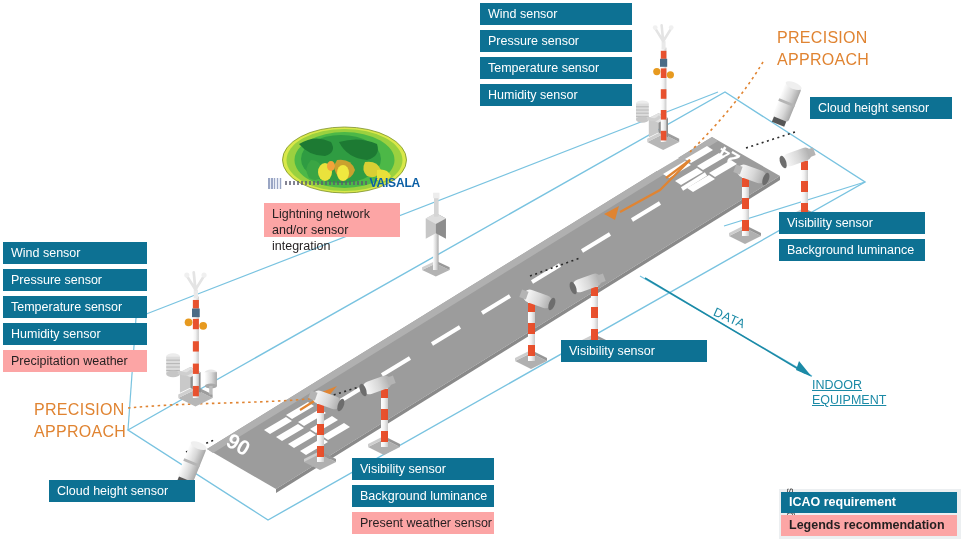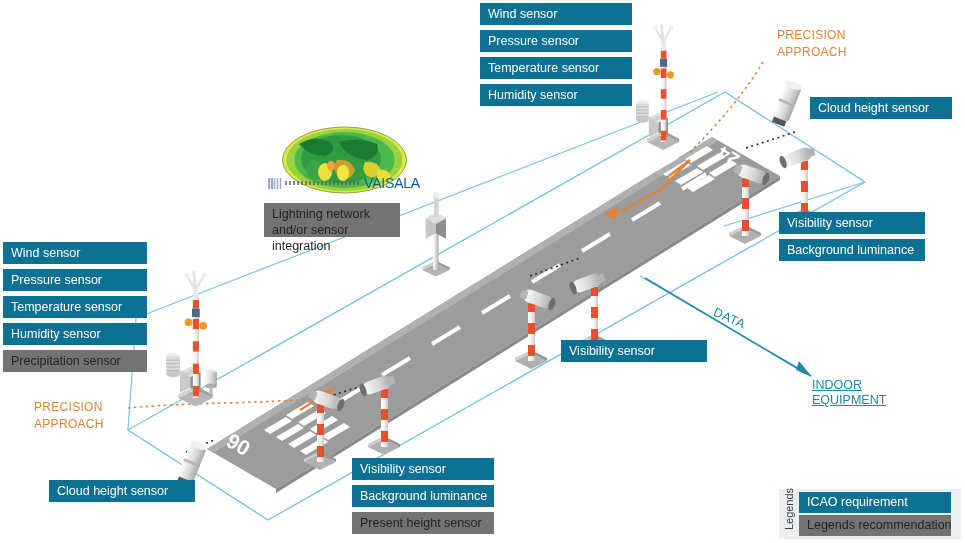--- a/index.html
+++ b/index.html
@@ -4,51 +4,51 @@
 <style>
   html,body{margin:0;padding:0;background:#ffffff;}
   body{width:965px;height:543px;position:relative;overflow:hidden;
        font-family:"Liberation Sans","DejaVu Sans",sans-serif;}
   #stage{position:absolute;left:0;top:0;width:965px;height:543px;}
   svg.layer{position:absolute;left:0;top:0;width:965px;height:543px;overflow:visible;}
 
   .lbl{position:absolute;box-sizing:border-box;height:22px;line-height:22px;
        padding:0 8px;font-size:12.5px;white-space:nowrap;}
   .lbl.icao{background:#0d7193;color:#ffffff;}
-  .lbl.vais{background:#737373;color:#231f20;}
+  .lbl.vais{background:#fca5a5;color:#231f20;}
   .lbl.two{height:34px;line-height:16px;padding-top:3px;white-space:normal;}
 
   .stack{position:absolute;display:flex;flex-direction:column;gap:5px;}
   .stack .lbl{position:relative;left:0;top:0;}
 
-  .ortext{position:absolute;color:#e08432;font-size:12px;line-height:17px;
+  .ortext{position:absolute;color:#e08432;font-size:16px;line-height:22px;
           letter-spacing:.3px;white-space:pre-line;}
   .bltext{position:absolute;color:#1b8aa6;font-size:12.5px;line-height:15px;
           white-space:pre-line;}
   .datatext{position:absolute;color:#1b8aa6;font-size:12.5px;
             transform:rotate(24deg);transform-origin:0 0;letter-spacing:.5px;}
 
   #legend{position:absolute;left:779px;top:489px;width:182px;height:50px;
           background:#eceff1;display:flex;align-items:center;}
   #legend .vert{width:20px;height:100%;position:relative;}
   #legend .vert span{position:absolute;left:-13px;top:14px;width:46px;
        text-align:center;font-size:11px;color:#3b3b3b;
        transform:rotate(-90deg);}
   #legend .rows{display:flex;flex-direction:column;gap:2px;padding:3px 4px 3px 0;}
-  #legend .rows .lbl{position:relative;width:152px;height:21px;line-height:21px;}
+  #legend .rows .lbl{position:relative;width:176px;height:21px;line-height:21px;font-weight:bold;}
 
   .mapimg{position:absolute;left:281px;top:126px;width:127px;height:68px;}
   .mapcap{position:absolute;left:268px;top:176px;width:152px;height:14px;
           display:flex;align-items:center;gap:3px;}
   .mapcap .bars{width:14px;height:11px;background:
      repeating-linear-gradient(90deg,#9aa6c4 0 1.5px,#e8ecf5 1.5px 3px);}
   .mapcap .tiny{flex:1;height:4px;background:
      repeating-linear-gradient(90deg,#5a5a6e 0 2px,transparent 2px 4px);
      opacity:.75;}
-  .mapcap .vlogo{font-size:14px;font-weight:normal;color:#0b5fa5;letter-spacing:-.2px;}
+  .mapcap .vlogo{font-size:12px;font-weight:bold;color:#0b5fa5;letter-spacing:-.2px;}
 </style>
 </head>
 <body>
 
 <div id="stage">
 
   <svg class="layer" viewBox="0 0 965 543">
     <defs>
       <linearGradient id="poleG" x1="0" y1="0" x2="1" y2="0">
         <stop offset="0%" stop-color="#ffffff"></stop>
@@ -338,32 +338,32 @@
     <div class="lbl icao">Pressure sensor</div>
     <div class="lbl icao">Temperature sensor</div>
     <div class="lbl icao">Humidity sensor</div>
   </div>
 
   <div class="stack" style="left:3px;top:242px;width:144px;">
     <div class="lbl icao">Wind sensor</div>
     <div class="lbl icao">Pressure sensor</div>
     <div class="lbl icao">Temperature sensor</div>
     <div class="lbl icao">Humidity sensor</div>
-    <div class="lbl vais">Precipitation sensor</div>
+    <div class="lbl vais">Precipitation weather</div>
   </div>
 
   <div class="stack" style="left:779px;top:212px;width:146px;">
     <div class="lbl icao">Visibility sensor</div>
     <div class="lbl icao">Background luminance</div>
   </div>
 
   <div class="stack" style="left:352px;top:458px;width:142px;">
     <div class="lbl icao">Visibility sensor</div>
     <div class="lbl icao">Background luminance</div>
-    <div class="lbl vais">Present height sensor</div>
+    <div class="lbl vais">Present weather sensor</div>
   </div>
 
   <div class="lbl icao" style="left:810px;top:97px;width:142px;">Cloud height sensor</div>
   <div class="lbl icao" style="left:49px;top:480px;width:146px;">Cloud height sensor</div>
   <div class="lbl icao" style="left:561px;top:340px;width:146px;">Visibility sensor</div>
   <div class="lbl vais two" style="left:264px;top:203px;width:136px;">Lightning network and/or sensor integration</div>
 
   <div class="ortext" style="left:777px;top:27px;">PRECISION
 APPROACH</div>
   <div class="ortext" style="left:34px;top:399px;">PRECISION

